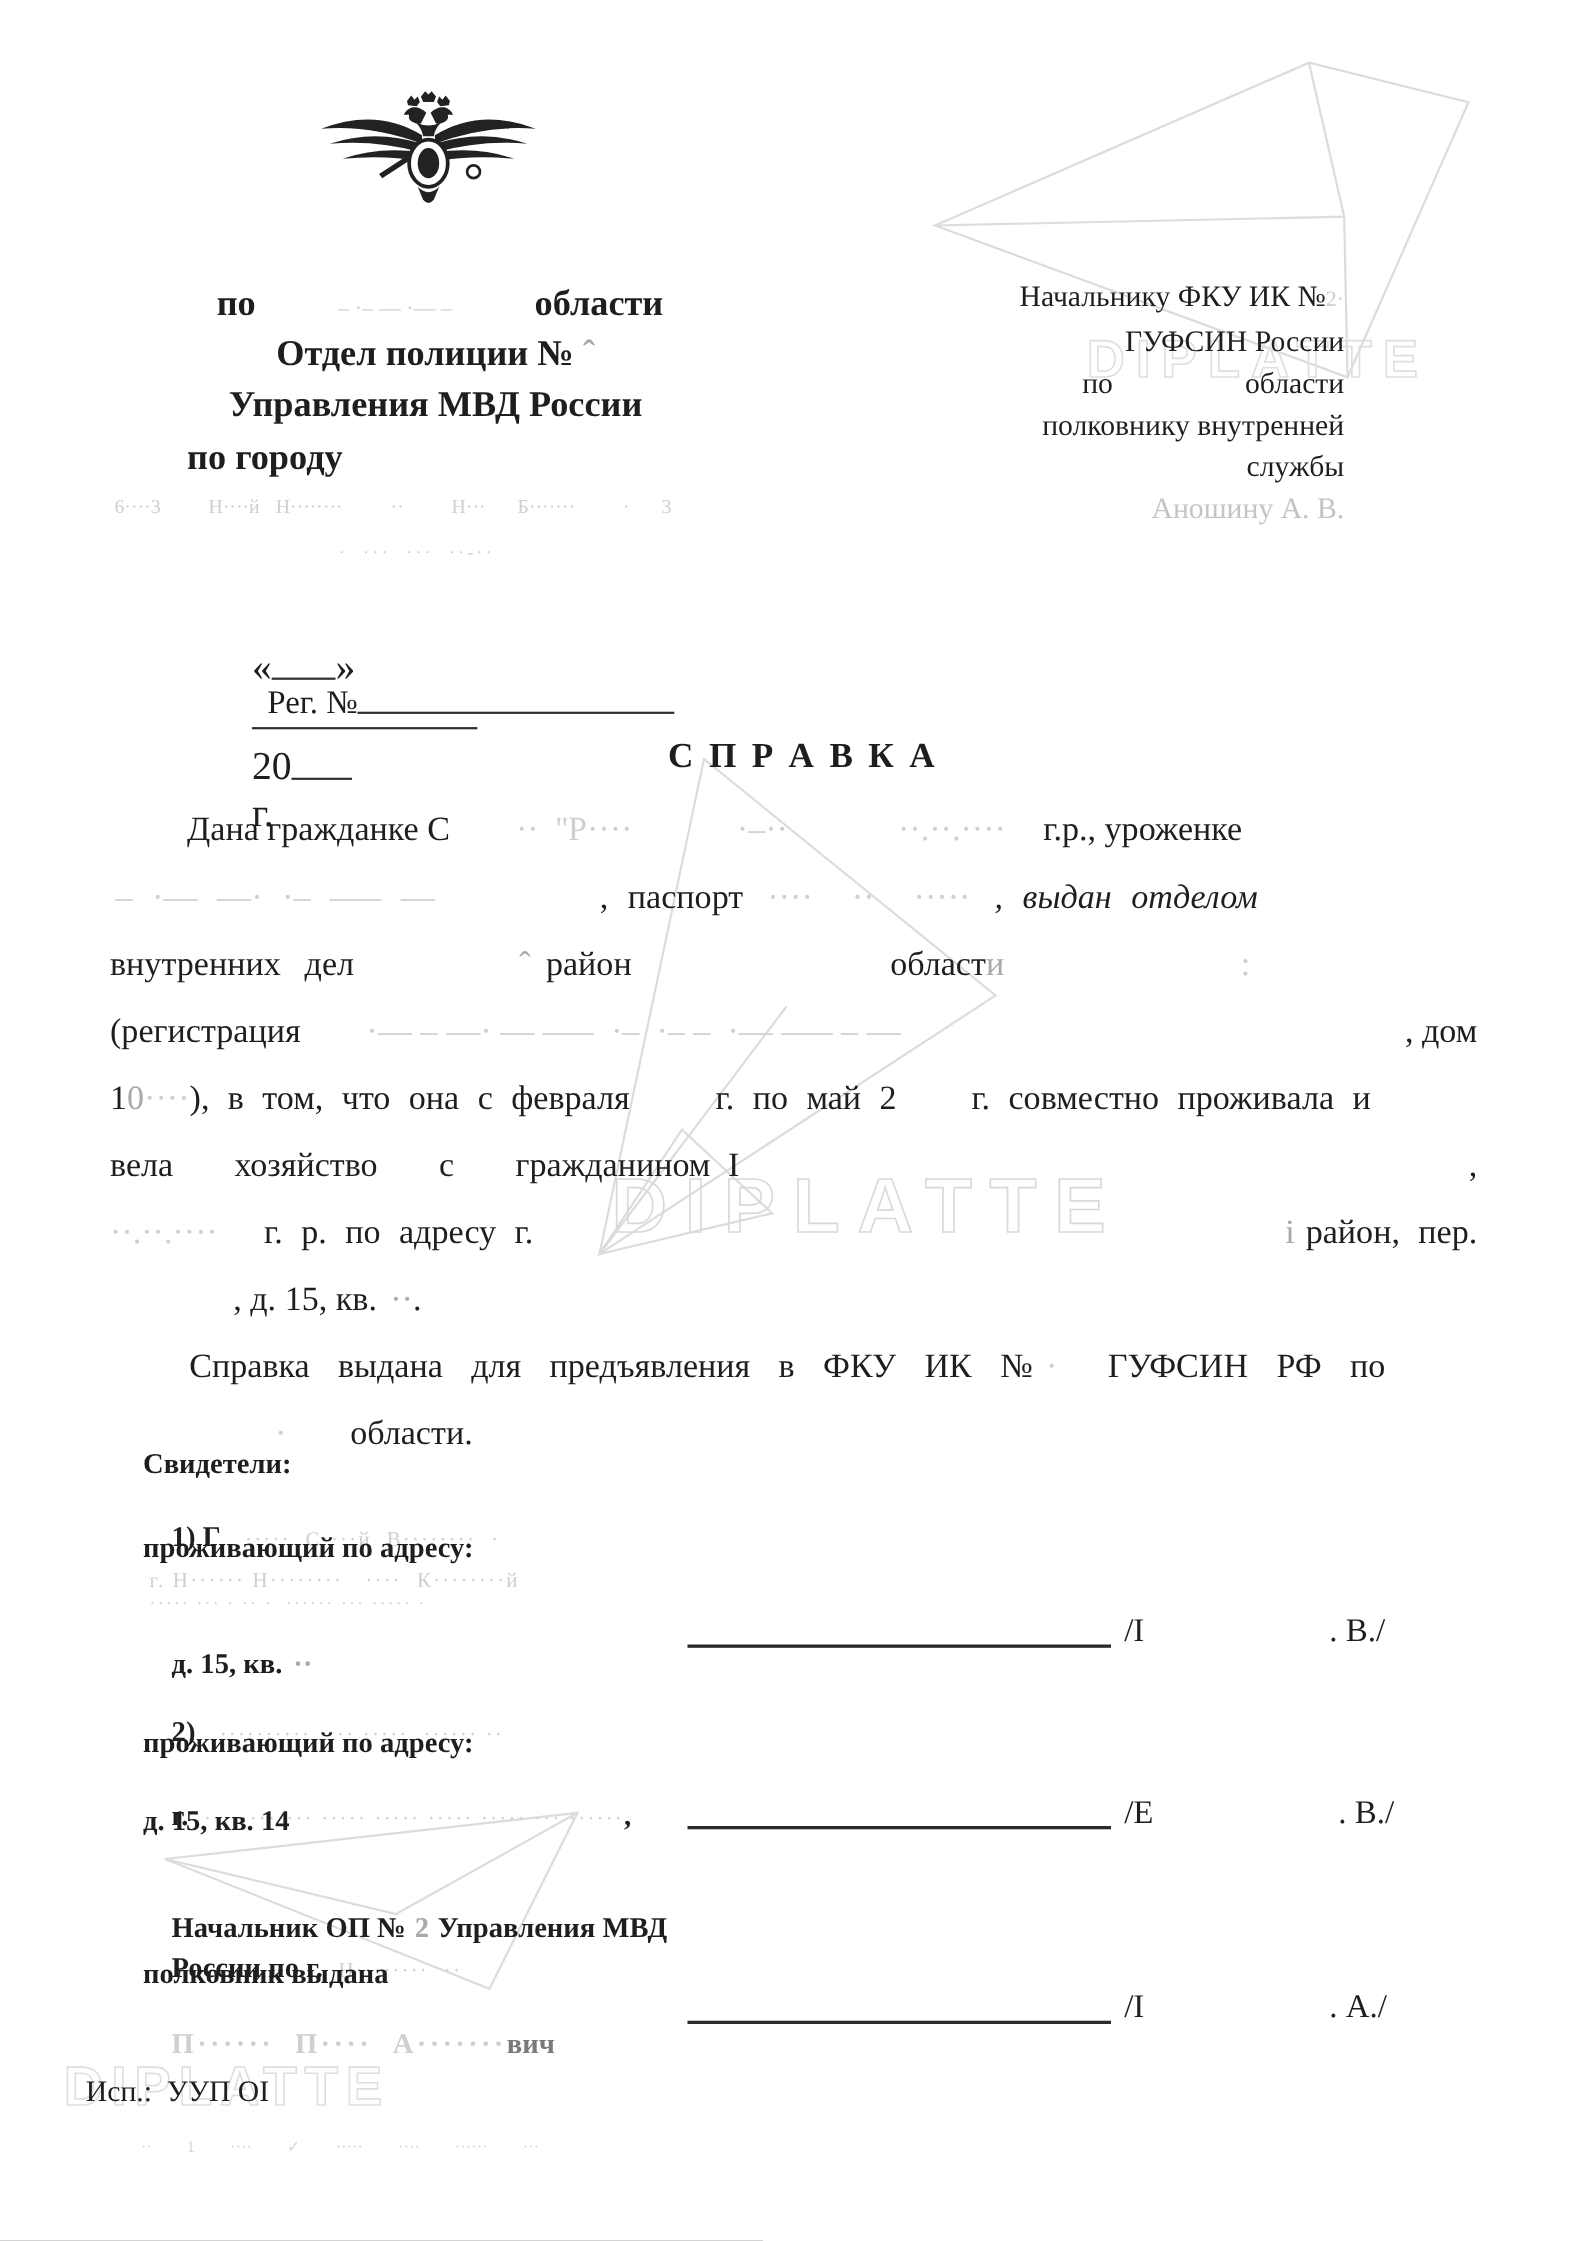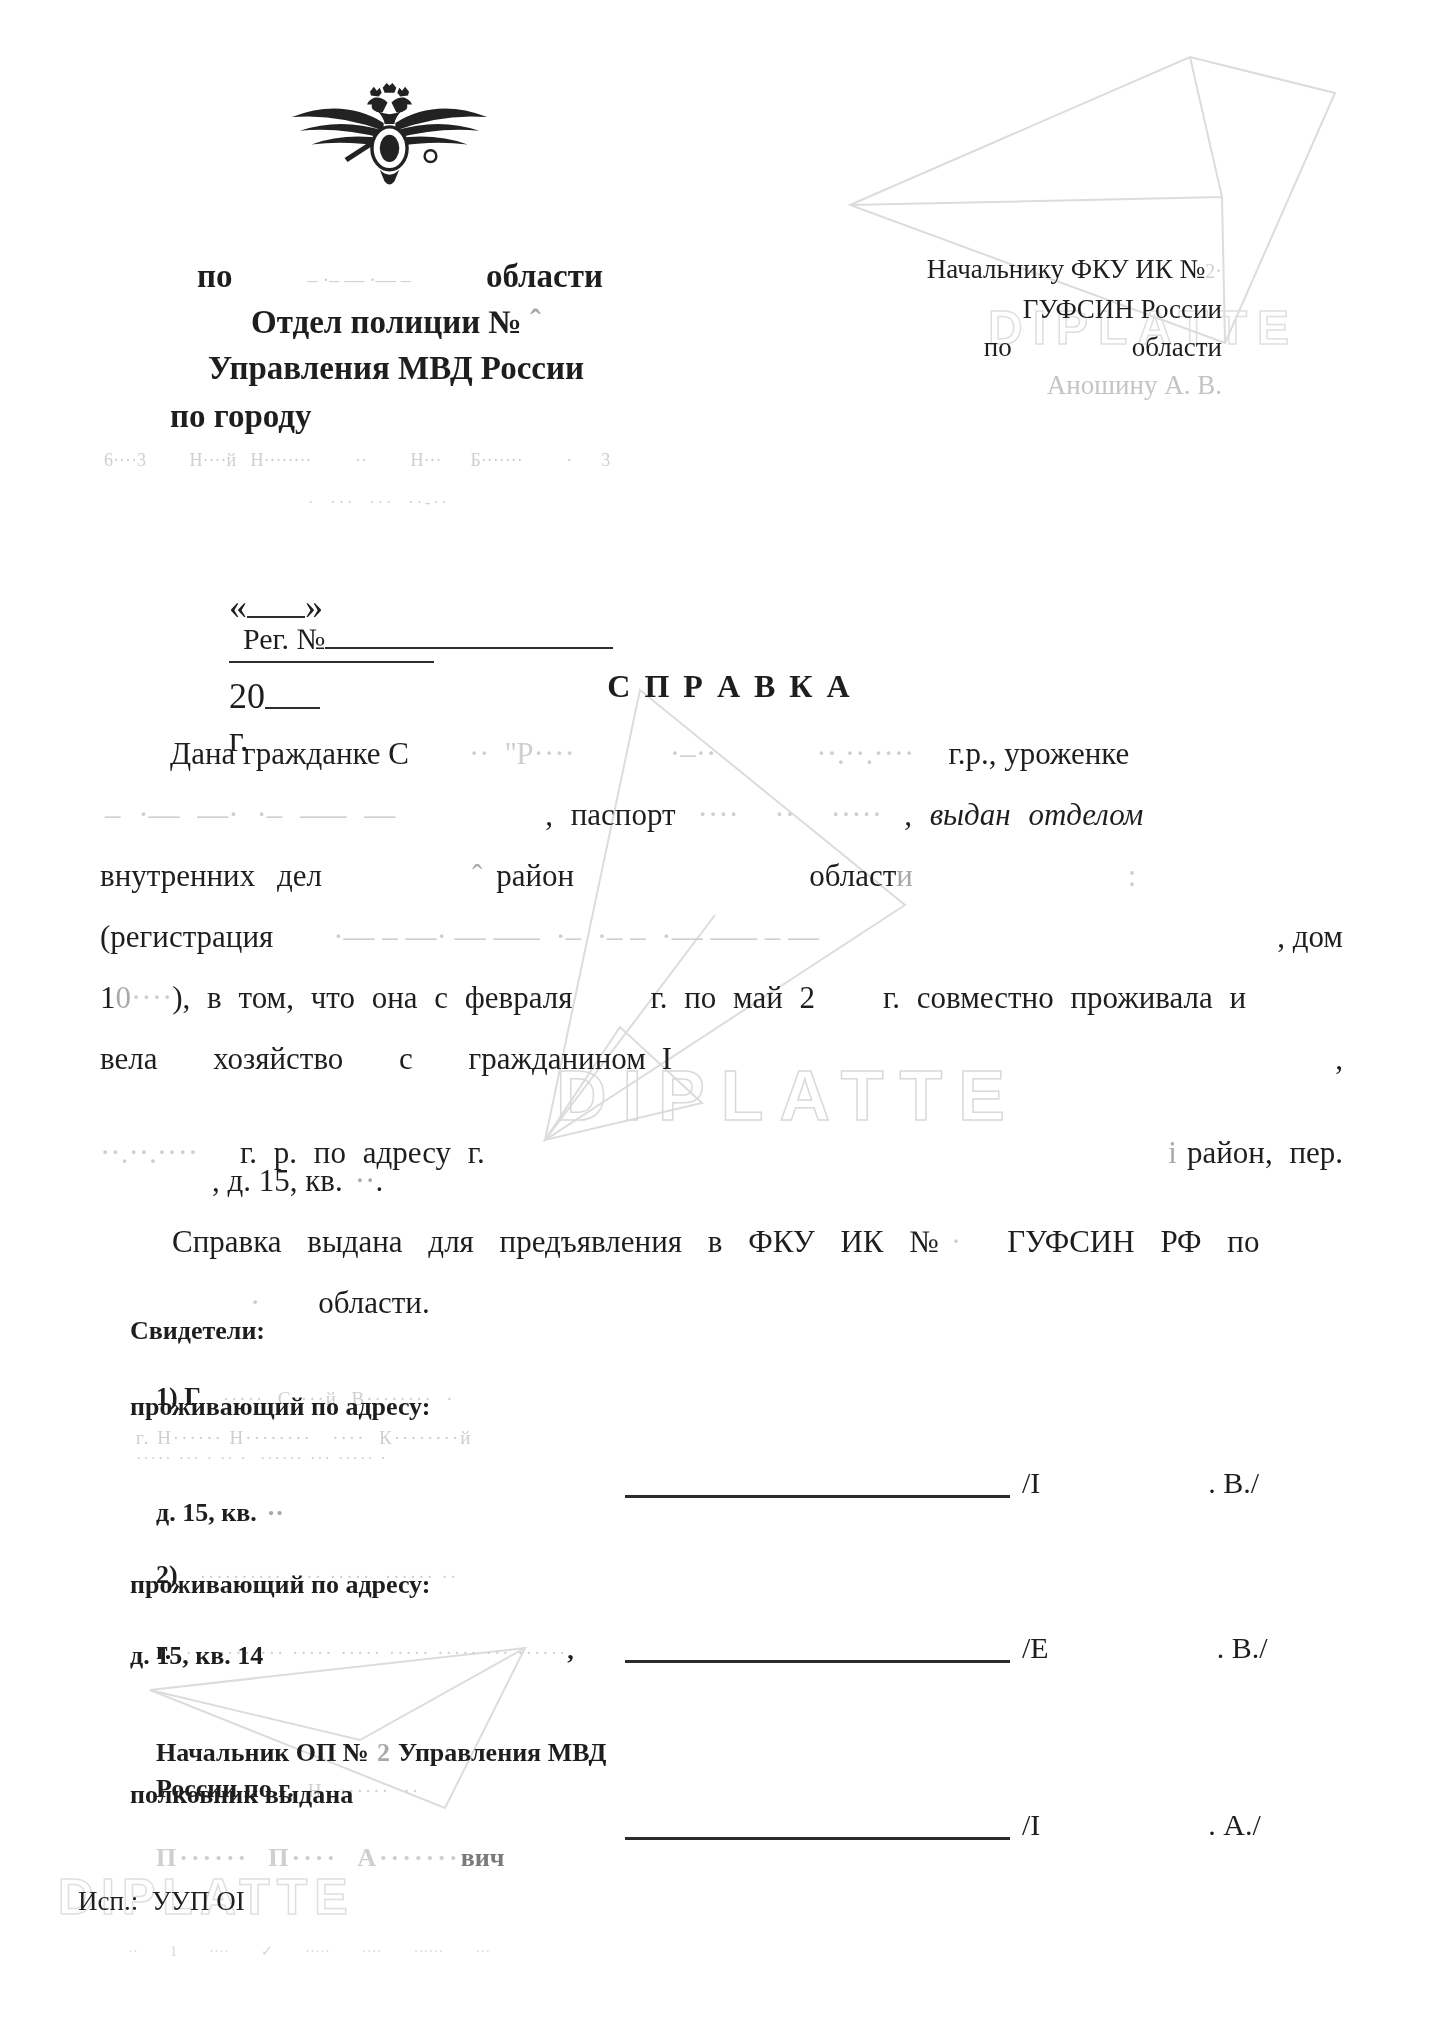--- a/index.html
+++ b/index.html
@@ -104,33 +104,34 @@
   </div>
 
   <div class="abs rb" style="left:860px;top:250px;width:362px;">
     <div>
       <span>Начальнику ФКУ ИК №</span><span class="xfaint" style="font-size:20px;">2·</span>
     </div>
     <div>ГУФСИН России</div>
     <div>
       <span>по</span><span style="display:inline-block;width:120px;"></span><span>области</span>
     </div>
+    <div>полковнику внутренней службы</div>
     <div style="color:#c4c4c4;">Аношину А. В.</div>
   </div>
 
   <div class="abs title" style="left:0;top:668px;width:1460px;">С П Р А В К А</div>
 
   <div class="abs" id="body-lines" style="left:100px;top:736px;width:1243px;">
       <div class="bline"><span class="seg" style="margin-left: 70px;">Дана гражданке С</span><span class="seg xfaint" style="margin-left: 60px;">··  ''Р····</span><span class="seg xfaint" style="margin-left: 95px;">·–··</span><span class="seg xfaint" style="margin-left: 100px;">··.··.····</span><span class="seg" style="margin-left: 34px;">г.р., уроженке</span></div>
       <div class="bline" style="word-spacing: 10px;"><span class="seg xfaint" style="margin-left: 5px;">– ·–– ––· ·– ––– ––</span><span class="seg" style="margin-left: 150px;">, паспорт</span><span class="seg xfaint" style="margin-left: 22px;">····  ··  ·····</span><span class="seg" style="margin-left: 22px; font-style: italic;">, выдан отделом</span></div>
       <div class="bline" style="word-spacing: 14px;"><span class="seg">внутренних дел</span><span class="seg faint" style="margin-left: 150px;">ˆ</span><span class="seg" style="margin-left: 14px;">район</span><span class="seg" style="margin-left: 235px;">област</span><span class="seg faint">и</span><span class="seg xfaint" style="margin-left: 215px;">:</span></div>
       <div class="bline"><span class="seg">(регистрация</span><span class="seg xfaint" style="margin-left: 60px;">·–– – ––· –– –––  ·–  ·– –  ·–– ––– – ––</span><span class="seg" style="flex: 1 1 0%;"></span><span class="seg">, дом</span></div>
       <div class="bline" style="word-spacing: 9px;"><span class="seg">1</span><span class="seg faint">0</span><span class="seg xfaint">····</span><span class="seg">), в том, что она с февраля</span><span class="seg" style="margin-left: 78px;">г. по май 2</span><span class="seg" style="margin-left: 68px;">г. совместно проживала и</span></div>
       <div class="bline" style="word-spacing: 48px;"><span class="seg">вела хозяйство с гражданином</span><span class="seg" style="margin-left: 16px;">І</span><span class="seg" style="flex: 1 1 0%;"></span><span class="seg">,</span></div>
-      <div class="bline" style="word-spacing: 9px;"><span class="seg xfaint">··.··.····</span><span class="seg" style="margin-left: 42px; margin-top: 33px;">г. р. по адресу г.</span><span class="seg" style="flex: 1 1 0%;"></span><span class="seg faint">і</span><span class="seg" style="margin-left: 10px;">район, пер.</span></div>
+      <div class="bline" style="word-spacing: 9px;"><span class="seg xfaint">··.··.····</span><span class="seg" style="margin-left: 42px;">г. р. по адресу г.</span><span class="seg" style="flex: 1 1 0%;"></span><span class="seg faint">і</span><span class="seg" style="margin-left: 10px;">район, пер.</span></div>
       <div class="bline"><span class="seg" style="margin-left: 112px;">, д. 15, кв.</span><span class="seg faint" style="margin-left: 12px;">··</span><span class="seg">.</span></div>
       <div class="bline" style="word-spacing: 18px;"><span class="seg" style="margin-left: 72px;">Справка выдана для предъявления в ФКУ ИК №</span><span class="seg xfaint" style="margin-left: 12px;">·</span><span class="seg" style="margin-left: 46px;">ГУФСИН РФ по</span></div>
       <div class="bline"><span class="seg xfaint" style="margin-left: 150px;">·</span><span class="seg" style="margin-left: 58px;">области.</span></div>
     </div>
 
   <div class="abs wit" style="left:130px;top:1316px;">Свидетели:</div>
 
   <div class="abs wit" style="left:130px;top:1352px;">
     <span>1) Г</span><span class="xfaint witsmall" style="font-weight:normal;margin-left:22px;">·····  С····й  В········  ·</span>
   </div>

